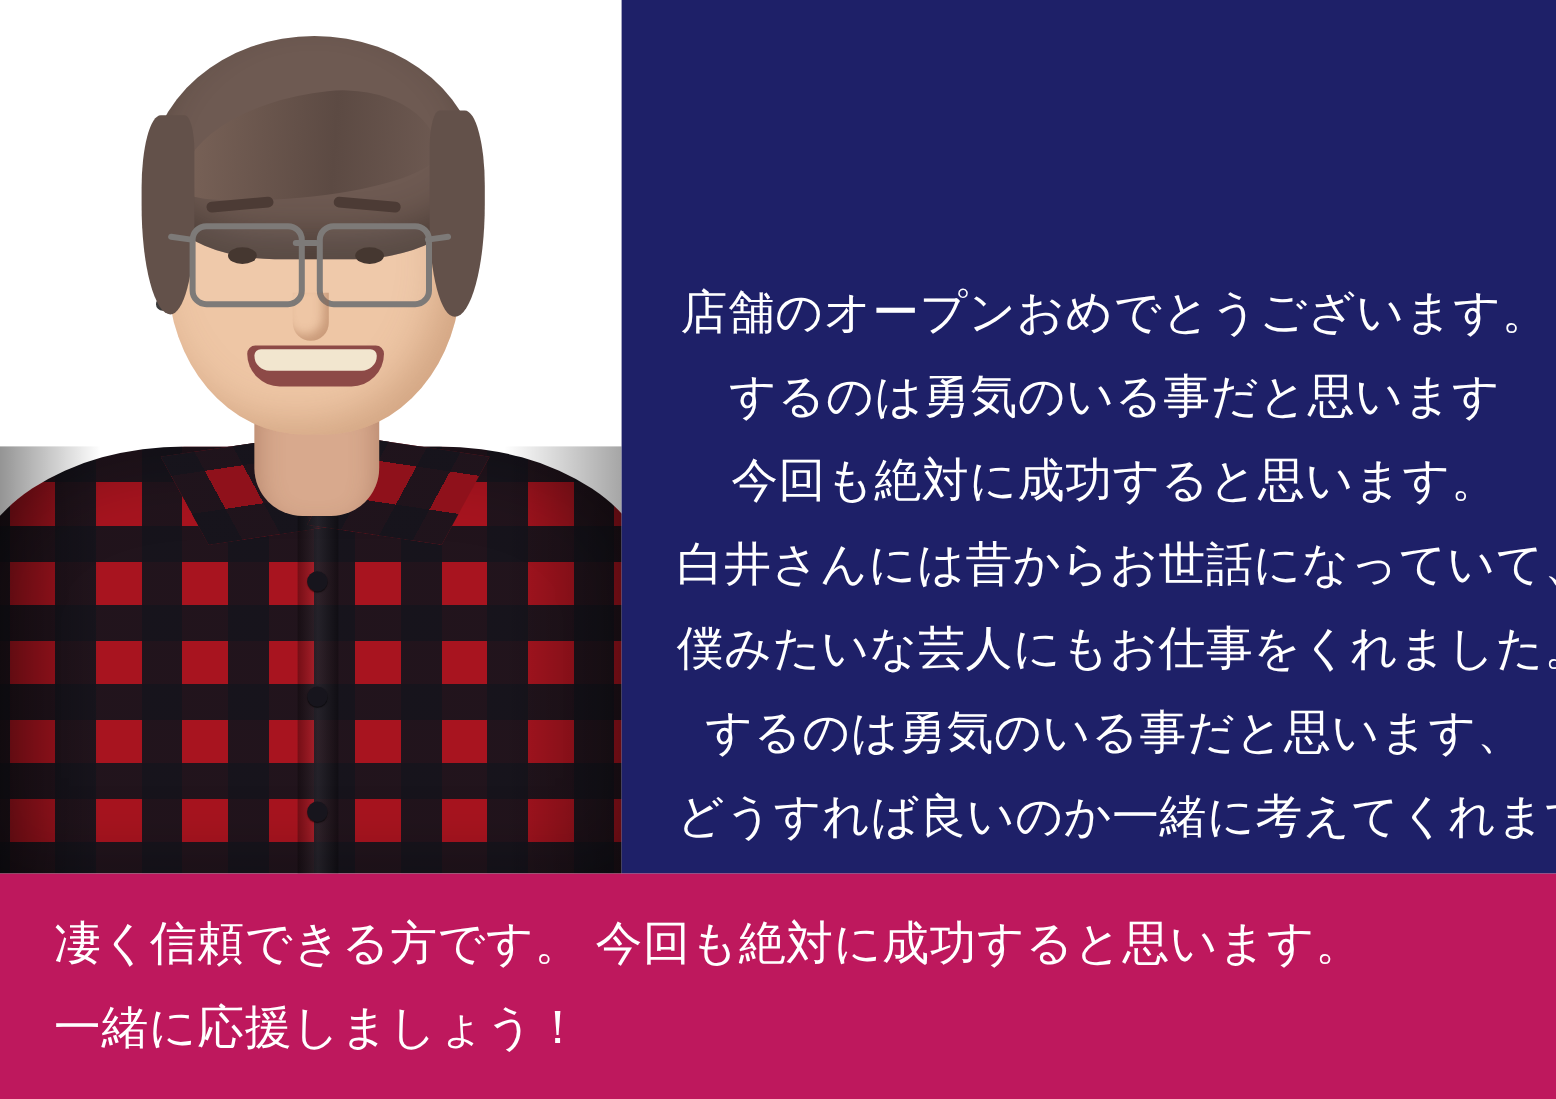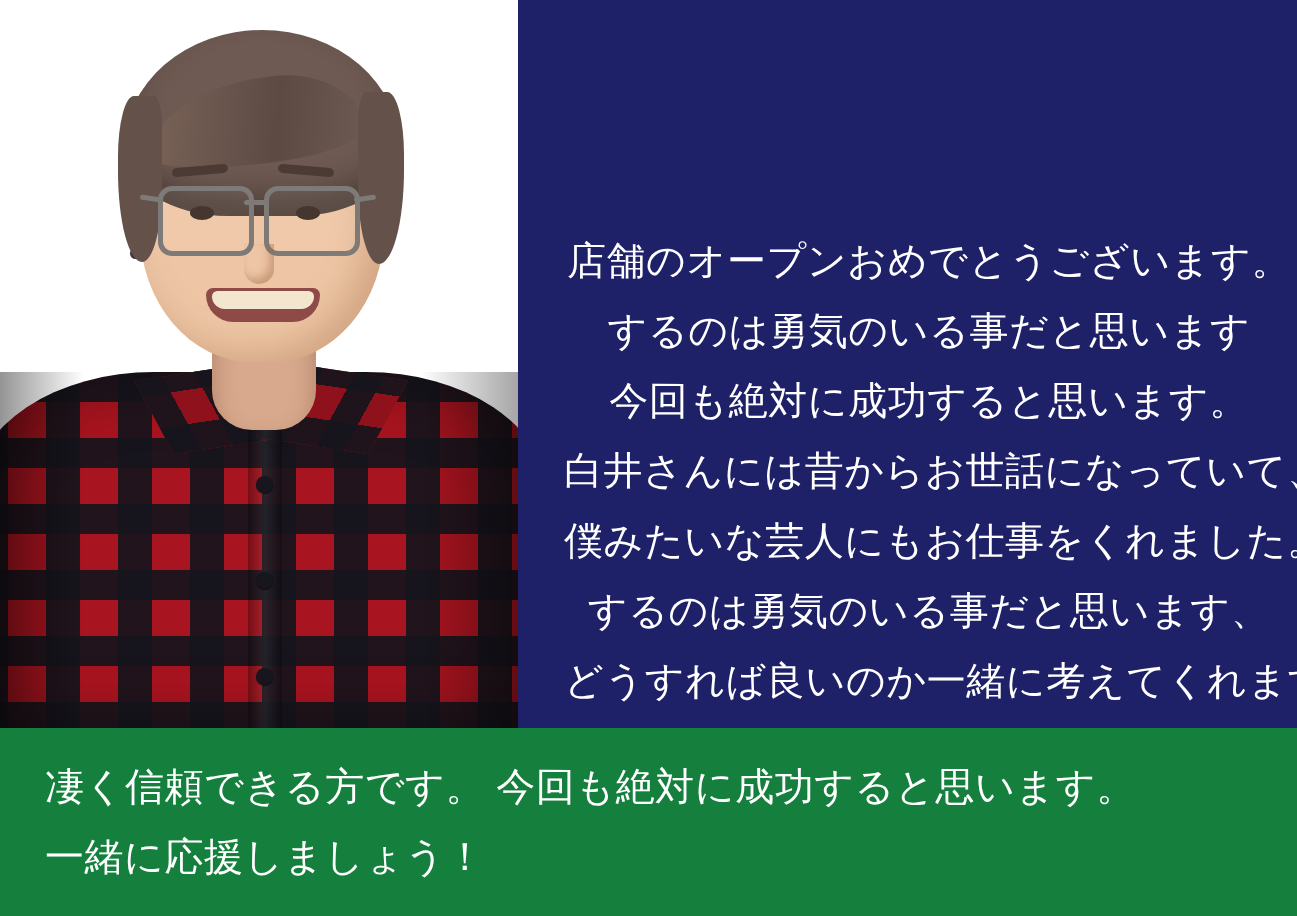--- a/index.html
+++ b/index.html
@@ -270,21 +270,21 @@
     text-align: center;
   }
 
   
   #bottom-band {
     position: absolute;
     left: 0;
     top: 728px;
     width: 1297px;
     height: 188px;
-    background: #15803d;
+    background: #be185d;
   }
   #bottom-lines {
     position: absolute;
     left: 45px;
     top: 24px;
     width: 1230px;
   }
   #bottom-lines .line {
     color: #ffffff;
     font-size: 39px;

